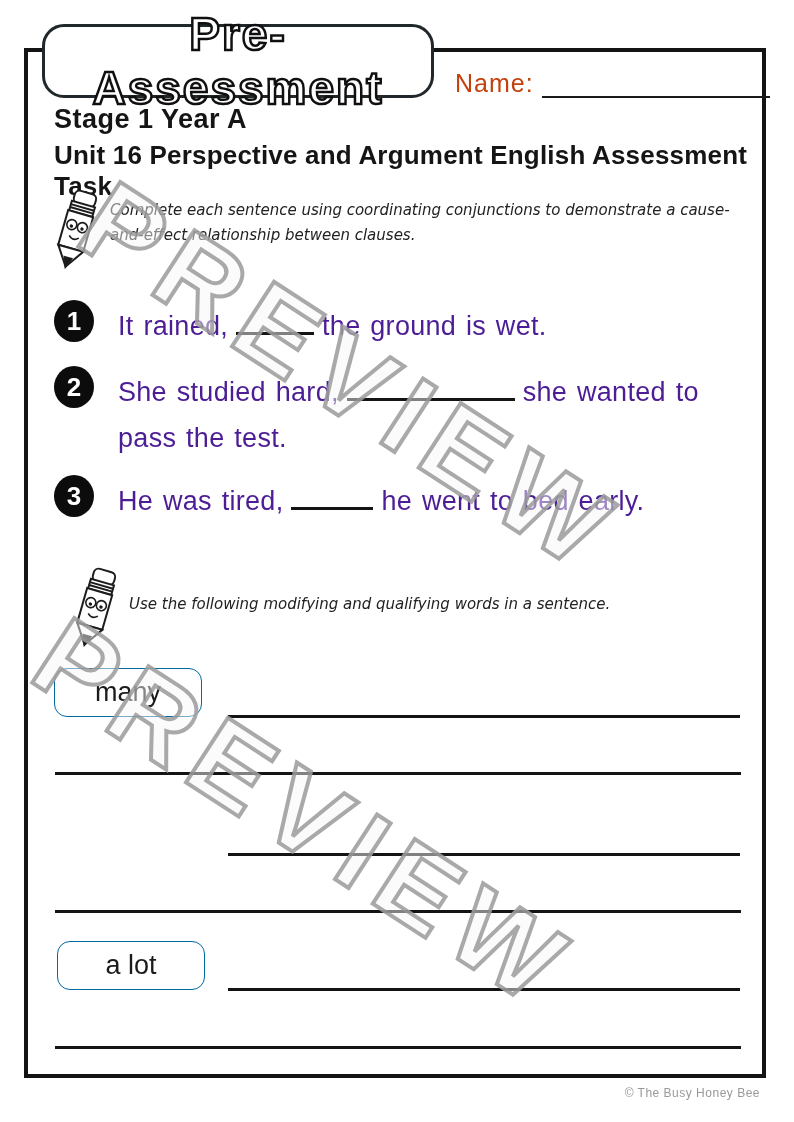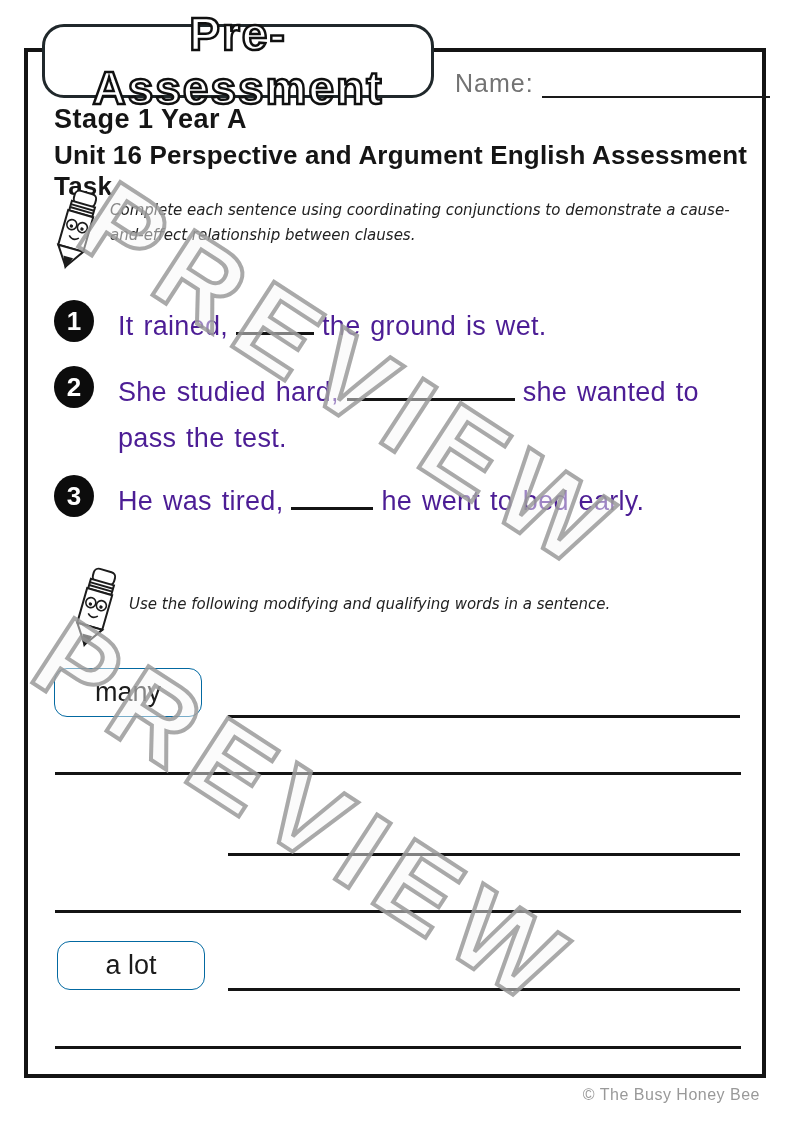--- a/index.html
+++ b/index.html
@@ -13,21 +13,21 @@
   
   .badge{position:absolute;left:42px;top:24px;width:392px;height:74px;background:#fff;
          border:3px solid #20282b;border-radius:22px;z-index:3;
          display:flex;align-items:center;justify-content:center;box-sizing:border-box;text-align:center;}
   .badge-text{font-size:46px;font-weight:800;letter-spacing:2px;color:#ffffff;
               -webkit-text-stroke:2.5px #101010;text-stroke:2.5px #101010;
               font-family:"Liberation Sans",sans-serif;}
 
   
   .name-row{position:absolute;left:455px;top:68px;display:flex;align-items:flex-end;z-index:2;}
-  .name-label{font-size:25px;letter-spacing:1px;color:#737373;}
+  .name-label{font-size:25px;letter-spacing:1px;color:#c2410c;}
   .name-line{display:inline-block;width:228px;height:28px;border-bottom:2.5px solid #1a1a1a;margin-left:8px;}
 
   
   .stage{position:absolute;left:54px;top:104px;font-size:27px;font-weight:700;letter-spacing:0.5px;z-index:2;}
   .unit-title{position:absolute;left:54px;top:140px;font-size:26px;font-weight:700;letter-spacing:0.2px;z-index:2;}
 
   
   .instr-row{position:absolute;display:flex;align-items:flex-start;z-index:2;}
   .instr-1{left:50px;top:188px;width:680px;}
   .instr-2{left:69px;top:566px;width:660px;}
@@ -63,21 +63,21 @@
   
   .watermark{position:absolute;z-index:4;pointer-events:none;opacity:0.88;
              transform-origin:0 0;transform:rotate(33deg);white-space:nowrap;}
   .wm1{left:128px;top:156px;} .wm2{left:82px;top:592px;}
   .wm-text{font-family:"Liberation Sans",sans-serif;font-weight:700;font-size:112px;
            letter-spacing:14px;color:rgba(246,246,246,0.55);
            -webkit-text-stroke:4px #9e9e9e;text-stroke:4px #9e9e9e;}
 
   
   .footer{position:absolute;left:420px;top:1086px;width:340px;text-align:right;
-          font-size:16px;color:#999999;letter-spacing:0.5px;z-index:2;}
+          font-size:12px;color:#999999;letter-spacing:0.5px;z-index:2;}
 </style>
 </head>
 <body>
 
 <div class="page">
 
   <div class="frame"></div>
 
   <div class="badge">
     <span class="badge-text">Pre-Assessment</span>

